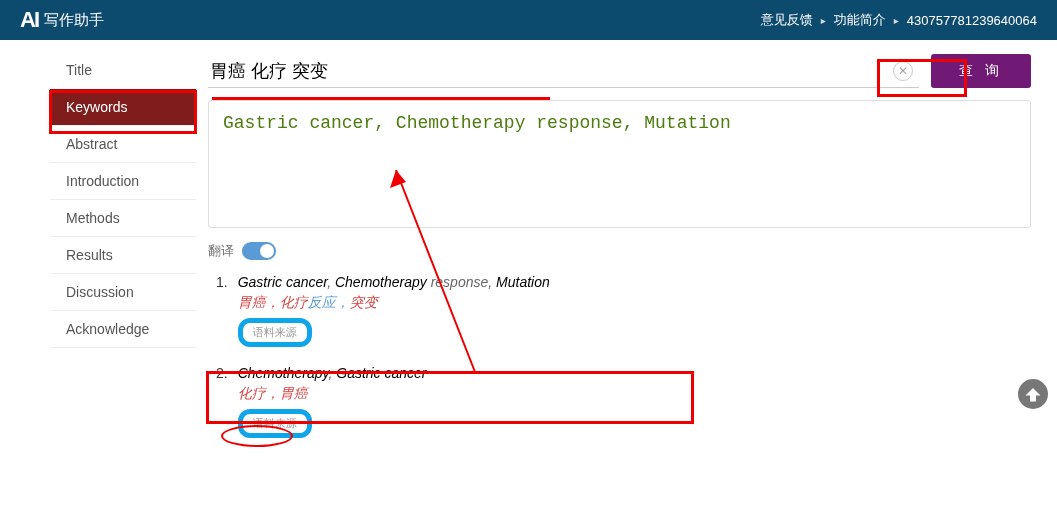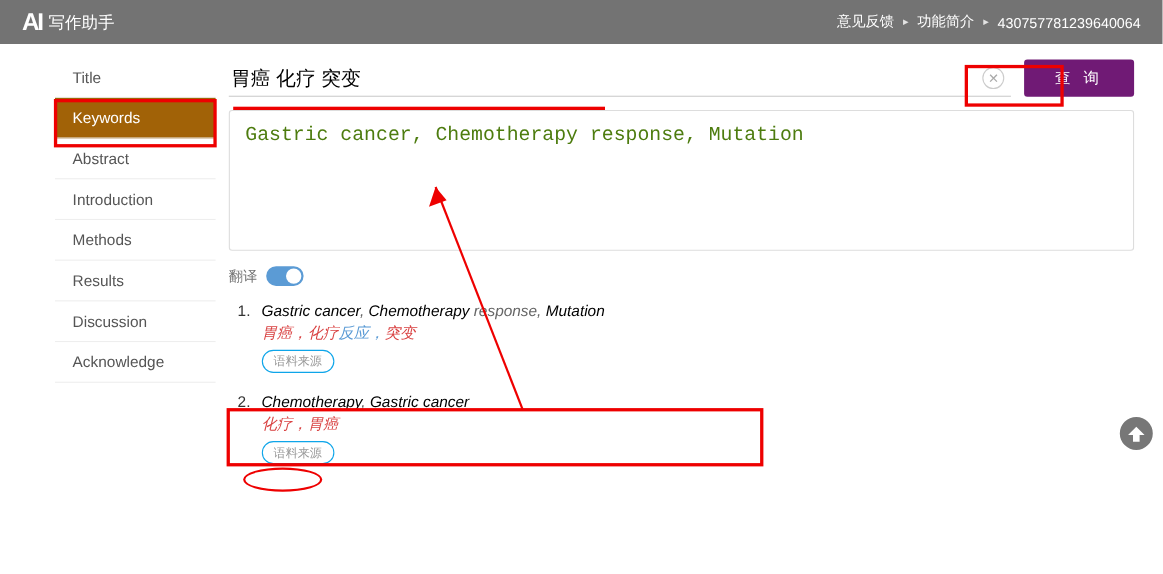--- a/index.html
+++ b/index.html
@@ -1,29 +1,29 @@
 <!DOCTYPE html>
 <html><head>
   <meta charset="utf-8">
   <style>
     * { box-sizing: border-box; margin: 0; padding: 0; }
     body { font-family: "Microsoft YaHei", Arial, sans-serif; background: #fff; width: 1057px; height: 522px; overflow: hidden; position: relative; }
     
-    .header { background: #737373; height: 40px; display: flex; align-items: center; padding: 0 20px; color: #fff; }
+    .header { background: #0c4a6e; height: 40px; display: flex; align-items: center; padding: 0 20px; color: #fff; }
     .logo { font-size: 22px; font-weight: bold; font-family: Arial; letter-spacing: -2px; }
     .logo-text { font-size: 15px; margin-left: 6px; }
     .header-right { margin-left: auto; display: flex; align-items: center; gap: 8px; font-size: 13px; }
     .header-link { color: #fff; cursor: pointer; }
     .header-sep { font-size: 10px; opacity: 0.8; }
     
     .main { display: flex; height: calc(100% - 40px); }
     
     .sidebar { width: 198px; padding-top: 12px; padding-left: 50px; }
     .sidebar-item { padding: 10px 16px; font-size: 14px; color: #555; cursor: pointer; border-bottom: 1px solid #eee; width: 146px; }
-    .sidebar-item.active { background: #a16207; color: #fff; }
+    .sidebar-item.active { background: #7f1d1d; color: #fff; }
     
     .content { flex: 1; padding: 14px 26px 14px 10px; position: relative; }
     
     .search-row { display: flex; align-items: center; gap: 12px; margin-bottom: 12px; }
     .search-box { flex: 1; position: relative; }
     .search-input { width: 100%; border: none; border-bottom: 1px solid #ccc; font-size: 18px; padding: 6px 36px 6px 2px; outline: none; }
     .clear-btn { position: absolute; right: 6px; top: 50%; transform: translateY(-50%); width: 20px; height: 20px; border: 1px solid #ccc; border-radius: 50%; display: flex; align-items: center; justify-content: center; color: #aaa; font-size: 12px; cursor: pointer; }
     .query-btn { background: #701a75; color: #fff; border: none; padding: 8px 28px; font-size: 14px; cursor: pointer; letter-spacing: 4px; border-radius: 3px; }
     
     .result-box { border: 1px solid #ddd; border-radius: 3px; padding: 12px 14px; height: 128px; font-family: "Courier New", monospace; font-size: 18px; color: #4d7c0f; }
@@ -36,21 +36,21 @@
     .result-list { padding-left: 8px; }
     .result-item { display: flex; gap: 10px; margin-bottom: 18px; font-size: 14px; }
     .result-num { color: #333; }
     .result-body { flex: 1; }
     .kw-en { font-style: italic; }
     .kw-en .hl { color: #000000; }
     .kw-en .nohl { color: #666; }
     .kw-zh { margin-top: 4px; font-style: italic; }
     .kw-zh .zhl { color: #d94141; }
     .kw-zh .znohl { color: #5b9bd5; }
-    .source-tag { display: inline-block; border: 1px solid #0ea5e9; border-radius: 12px; padding: 2px 10px; font-size: 11px; color: #999; margin-top: 6px; cursor: pointer; }
+    .source-tag { display: inline-block; border: 5px solid #0ea5e9; border-radius: 12px; padding: 2px 10px; font-size: 11px; color: #999; margin-top: 6px; cursor: pointer; }
     
     .scroll-top { position: absolute; right: 6px; bottom: 110px; width: 36px; height: 36px; }
     .scroll-top svg { width: 36px; height: 36px; fill: #777; }
     
     
     .anno { position: absolute; border: 3px solid #e00; pointer-events: none; }
     .anno-circle { position: absolute; border: 2px solid #e00; border-radius: 50%; pointer-events: none; }
     .anno-line { position: absolute; pointer-events: none; }
   </style>
 </head>

